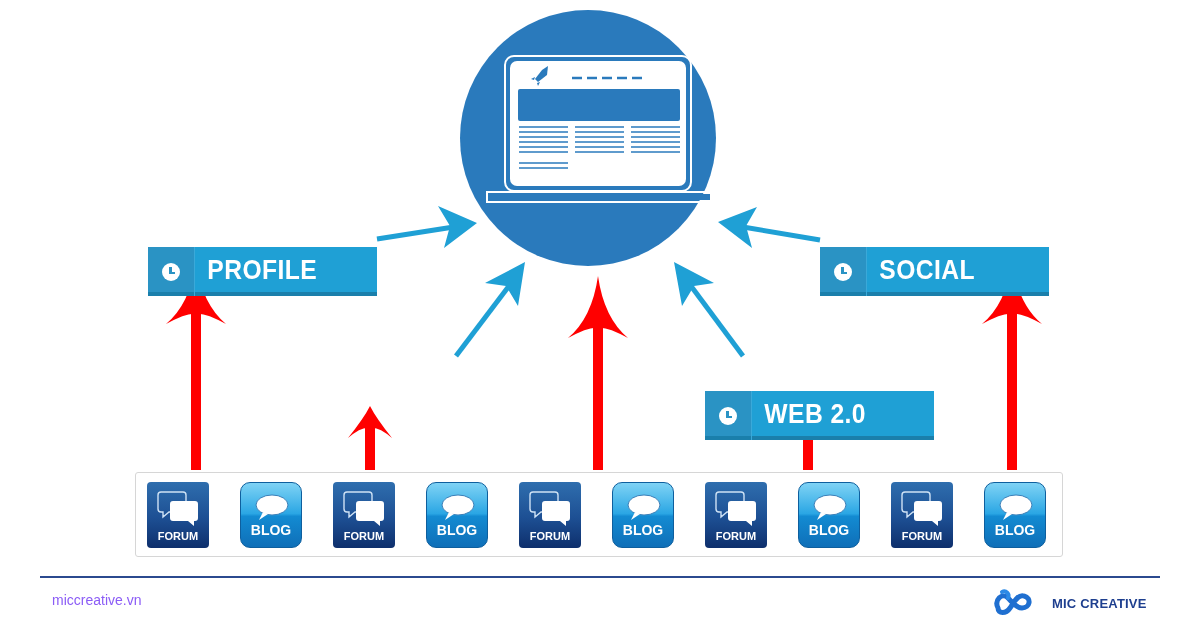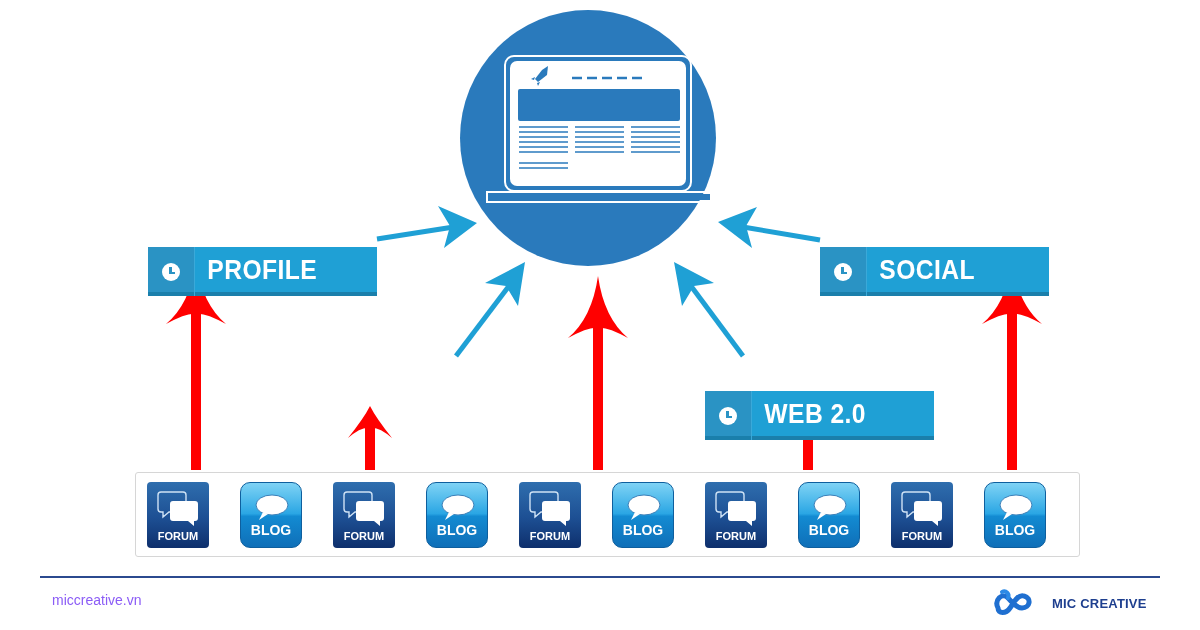--- a/index.html
+++ b/index.html
@@ -4,21 +4,21 @@
 <style>
   html, body { margin:0; padding:0; background:#ffffff; }
   body { width:1200px; height:630px; position:relative; overflow:hidden; font-family:"Liberation Sans", sans-serif; }
   #diagram { position:absolute; left:0; top:0; width:1200px; height:630px; }
   .label-box { position:absolute; height:49px; background:#1fa0d5; box-shadow: inset 0 -4px 0 #1a7fab; display:flex; align-items:stretch;margin-top:36px; }
   .label-box .icon-cell { width:46px; background:#2a93c4; display:flex; align-items:center; justify-content:center; border-right:1px solid #3aa9d9; box-shadow: inset 0 -4px 0 #1a7fab; }
   .clock { width:18px; height:18px; border-radius:50%; background:#fff; position:relative; }
   .clock::before { content:""; position:absolute; left:7px; top:4px; width:2.5px; height:7px; background:#2a93c4; }
   .clock::after { content:""; position:absolute; left:7px; top:9px; width:6px; height:2.5px; background:#2a93c4; }
   .label-box .label-text { color:#fff; font-weight:bold; font-size:28px; padding-left:14px; line-height:46px; letter-spacing:0.5px; transform:scaleX(0.88); transform-origin:left center; }
-  #strip { position:absolute; left:135px; top:472px; width:926px; height:83px; border:1px solid #d6d6d6; border-radius:3px; background:#fff;padding-left:17px; }
+  #strip { position:absolute; left:135px; top:472px; width:926px; height:83px; border:1px solid #d6d6d6; border-radius:3px; background:#fff; }
   .tile { position:absolute; top:9px; width:62px; height:66px; border-radius:5px; }
   .tile.forum { background:linear-gradient(180deg,#2f6eae 0%,#1d4f93 55%,#0e2f6c 100%); border-radius:4px; }
   .tile.blog { background:linear-gradient(180deg,#7fd3f5 0%,#2aa6e4 48%,#138bd2 52%,#0f6fb8 100%); border-radius:10px; border:1px solid #0e5f9e; box-sizing:border-box; }
   .tile .tile-label { position:absolute; left:0; right:0; bottom:7px; text-align:center; color:#fff; font-weight:bold; }
   .tile.forum .tile-label { font-size:11px; bottom:6px; }
   .tile.blog .tile-label { font-size:14px; bottom:9px; }
   .tile svg { position:absolute; left:0; top:0; }
   #footer-line { position:absolute; left:40px; top:576px; width:1120px; height:2px; background:#2b4a8f; }
   #site-url { position:absolute; left:52px; top:592px; font-size:14px; color:#8b5cf6; }
   #brand { position:absolute; left:992px; top:588px; display:flex; align-items:center; }

